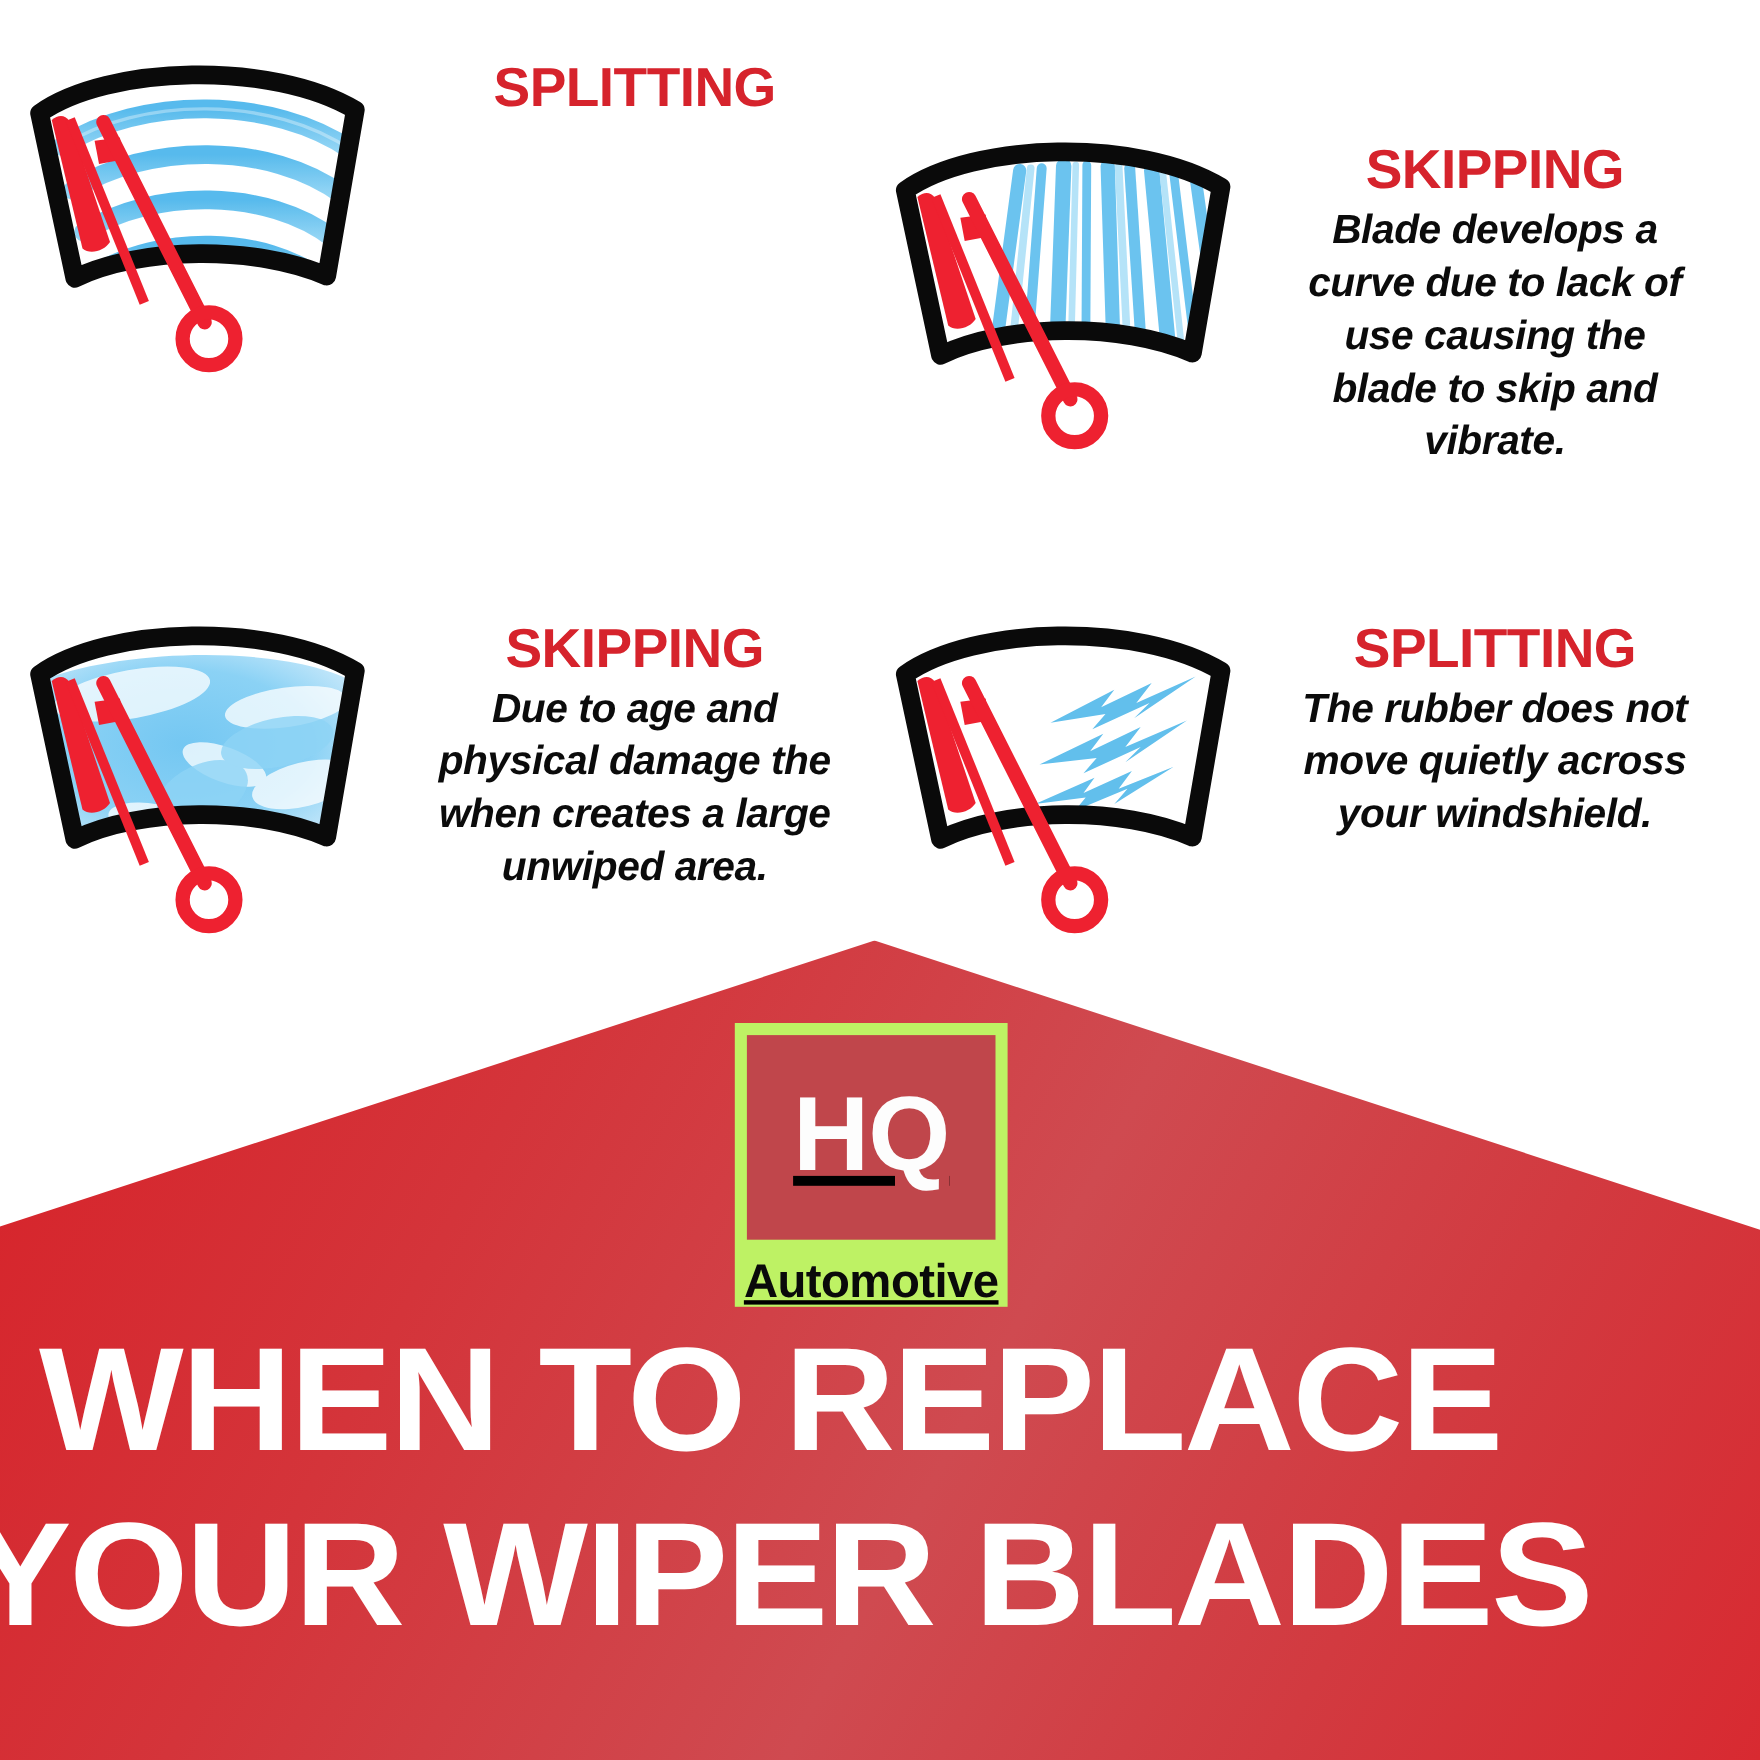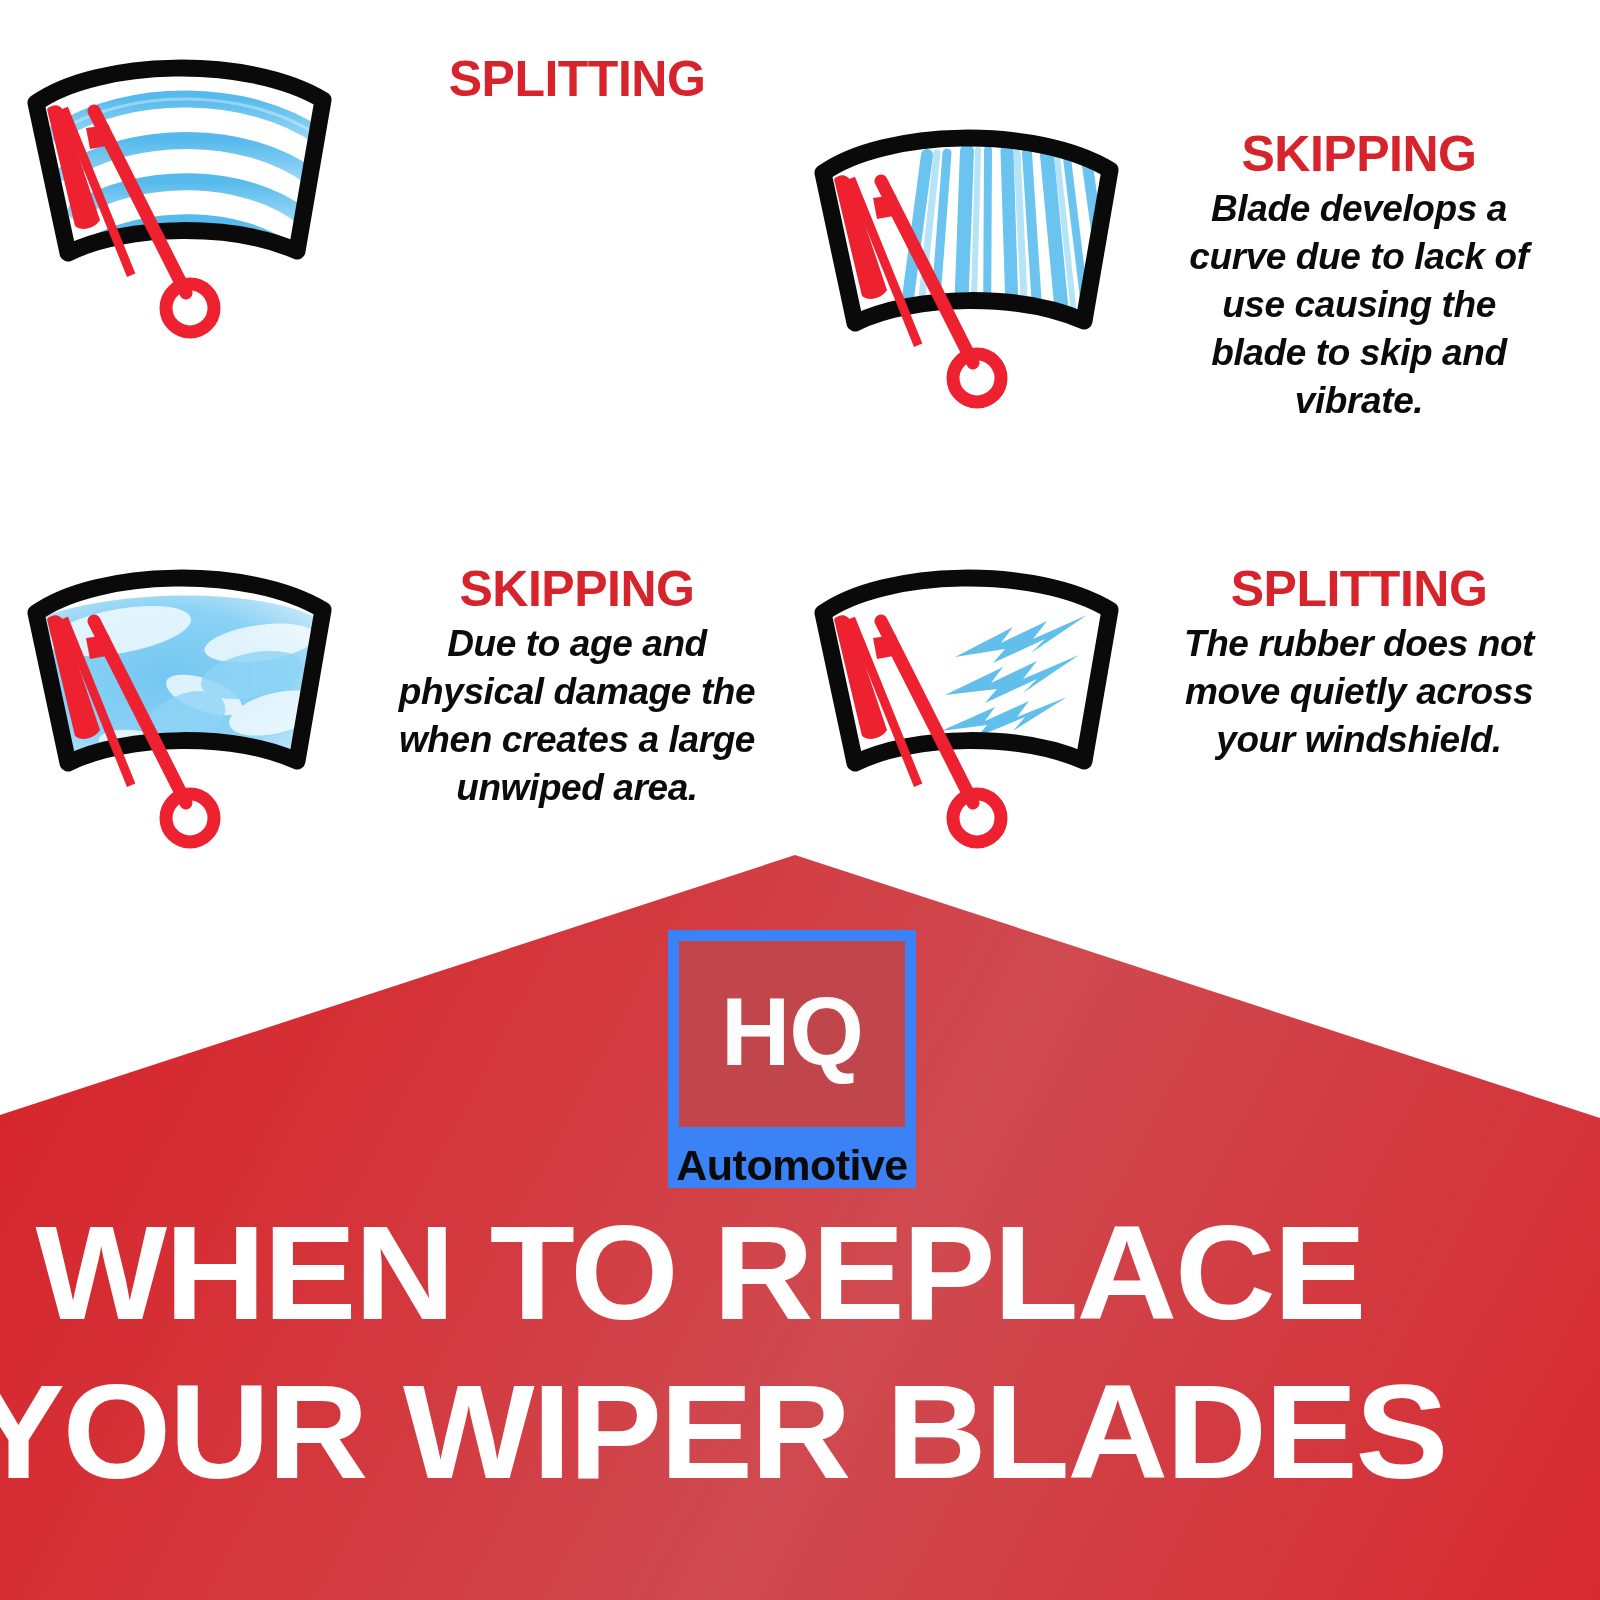--- a/index.html
+++ b/index.html
@@ -87,23 +87,24 @@
     clip-path: polygon(0 295px, 795px 35px, 1600px 298px, 1600px 780px, 0 780px);
   }
 
   
   .logo {
     position: absolute;
     left: 668px;
     top: 930px;
     width: 248px;
     height: 258px;
-    background: #3b82f6;
+    background: #bef264;
     box-sizing: border-box;
     padding: 11px 11px 0 11px;
+    text-decoration: underline;
   }
   .logo-mark {
     width: 226px;
     height: 186px;
     background: #c0464b;
     display: flex;
     align-items: center;
     justify-content: center;
     box-sizing: border-box;
   }

